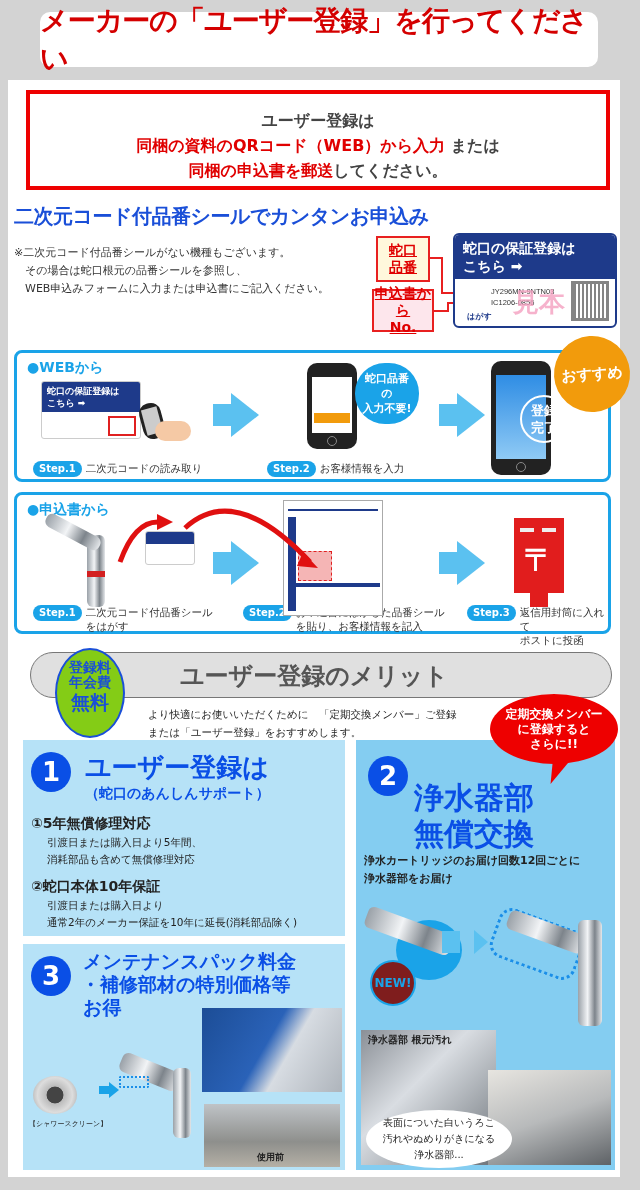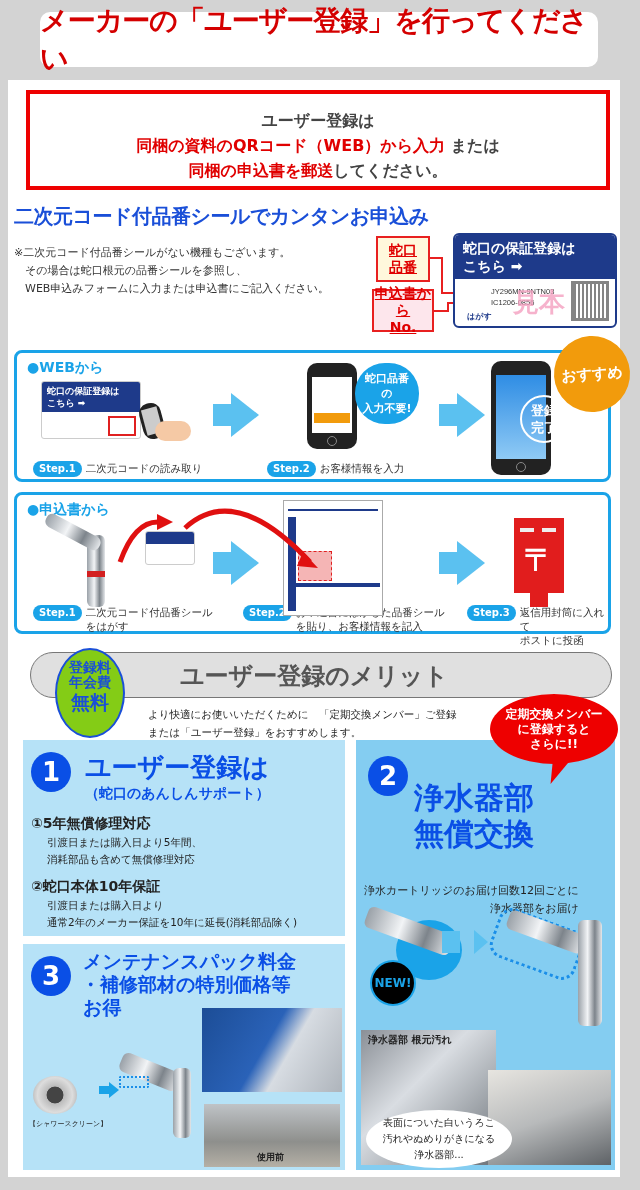--- a/index.html
+++ b/index.html
@@ -92,21 +92,21 @@
   .box-title { position: absolute; font-weight: bold; color: #0a4fe6; }
   .sub-h { position: absolute; font-weight: bold; font-size: 14px; color: #222; }
   .sub-t { position: absolute; font-size: 10.5px; line-height: 17px; color: #222; }
 
   .photo { position: absolute; background: linear-gradient(135deg, #8a8f96, #d9dde2 40%, #6c7278); }
   .photo-worker { background: linear-gradient(120deg, #1c4d96 0%, #2a62b8 45%, #d7dce2 60%, #aeb4bb 100%); }
   .photo-parts { background: linear-gradient(180deg, #bfc3c7, #8e8f8c 60%, #b5b0a6); }
   .photo-label { position: absolute; font-size: 9px; font-weight: bold; color: #222; }
 
   .faucet { position: absolute; background: linear-gradient(90deg, #9aa1a8, #f2f4f6 40%, #7d848b 70%, #e4e7ea); border-radius: 6px; }
-  .new-badge { position: absolute; width: 46px; height: 46px; border-radius: 50%; background: #000000; border: 2px solid #1aa3e8;
+  .new-badge { position: absolute; width: 46px; height: 46px; border-radius: 50%; background: #7f1d1d; border: 2px solid #1aa3e8;
     color: #1aa3e8; font-weight: bold; font-size: 12px; display: flex; align-items: center; justify-content: center; }
   .oval { position: absolute; background: #fff; border-radius: 50%; text-align: center; font-size: 10px; line-height: 16px; color: #222;
     display: flex; align-items: center; justify-content: center; }
   .dotted { position: absolute; border: 3px dotted #1a8ee8; border-radius: 14px; }
   .shower-screen { position: absolute; width: 44px; height: 38px; border-radius: 50%; background: radial-gradient(circle, #444 0 28%, #bbb 30%, #ddd 60%, #999 100%); }
   .small-arrow { position: absolute; width: 0; height: 0; border-top: 8px solid transparent; border-bottom: 8px solid transparent; border-left: 10px solid #1aa3e8; }
   .small-arrow::before { content: ""; position: absolute; left: -20px; top: -4px; width: 10px; height: 8px; background: #1aa3e8; }
 </style>
 </head>
 <body>
@@ -257,21 +257,21 @@
 消耗部品も含めて無償修理対応</div>
   <div class="sub-h" style="left:8px;top:138px;">②蛇口本体10年保証</div>
   <div class="sub-t" style="left:24px;top:157px;white-space:pre-line;">引渡日または購入日より
 通常2年のメーカー保証を10年に延長(消耗部品除く)</div>
 </div>
 
 <div class="abs box box2">
   <div class="num-circle" style="left:12px;top:16px;">2</div>
   <div class="box-title" style="left:58px;top:40px;font-size:30px;line-height:36px;">浄水器部</div>
   <div class="box-title" style="left:58px;top:76px;font-size:30px;line-height:36px;">無償交換</div>
-  <div class="sub-t" style="left:8px;top:142px;font-weight:normal;font-size:11px;line-height:18px;white-space:pre-line;text-align:right;">浄水カートリッジのお届け回数12回ごとに
+  <div class="sub-t" style="left:8px;top:112px;font-weight:bold;font-size:11px;line-height:18px;white-space:pre-line;">浄水カートリッジのお届け回数12回ごとに
 浄水器部をお届け</div>
   <div style="position:absolute;left:40px;top:180px;width:66px;height:60px;border-radius:50%;background:#1aa3e8;"></div>
   <div class="faucet" style="left:8px;top:180px;width:90px;height:22px;transform:rotate(20deg);"></div>
   <div class="arrow-right" style="left:118px;top:190px;border-top-width:12px;border-bottom-width:12px;border-left-width:14px;"></div>
   <div class="new-badge" style="left:14px;top:220px;">NEW!</div>
   <div class="dotted" style="left:136px;top:178px;width:90px;height:52px;transform:rotate(20deg);"></div>
   <div class="faucet" style="left:150px;top:182px;width:80px;height:20px;transform:rotate(20deg);"></div>
   <div class="faucet" style="left:222px;top:180px;width:24px;height:106px;"></div>
   <div class="photo" style="left:5px;top:290px;width:135px;height:135px;"></div>
   <div class="photo-label" style="left:12px;top:293px;font-size:10px;">浄水器部 根元汚れ</div>

